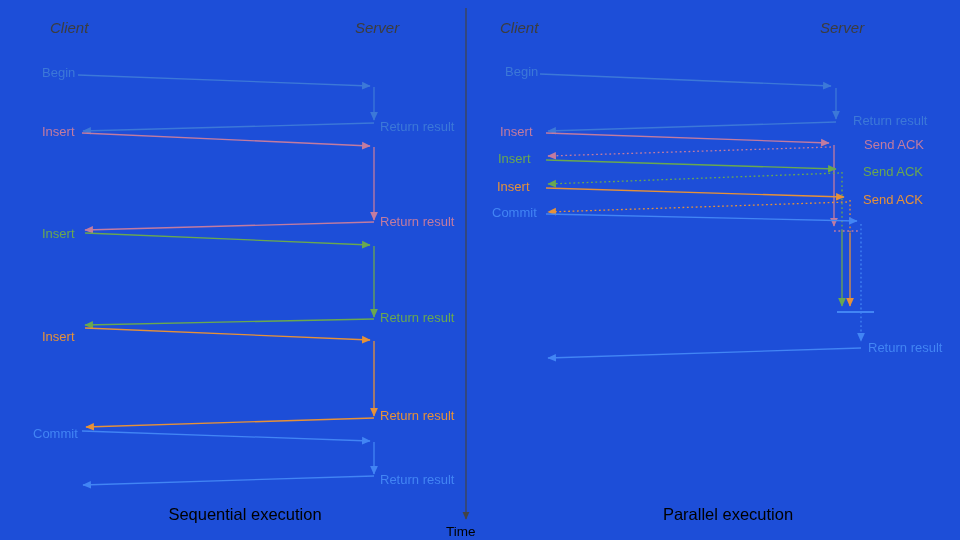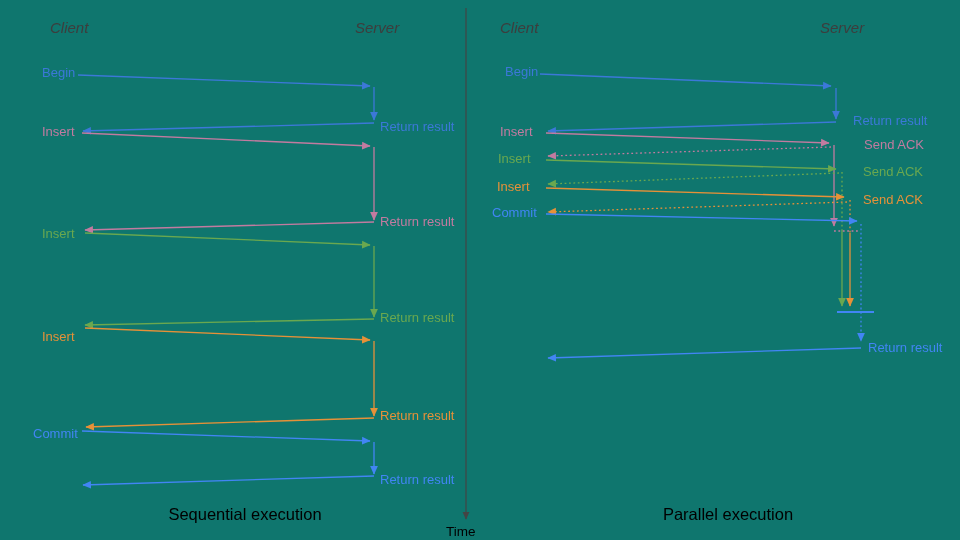--- a/index.html
+++ b/index.html
@@ -1,17 +1,17 @@
 <!DOCTYPE html>
 <html><head>
 <meta charset="utf-8">
 <style>
   html,body{margin:0;padding:0;background:#ffffff;}
   body{font-family:"Liberation Sans", sans-serif;}
-  .stage{width:960px;height:540px;position:relative;background:#0f766e;overflow:hidden;}
+  .stage{width:960px;height:540px;position:relative;background:#1d4ed8;overflow:hidden;}
   svg{display:block;}
   svg text{font-family:"Liberation Sans", sans-serif;}
 </style>
 </head>
 <body>
 
 <div class="stage">
   <svg xmlns="http://www.w3.org/2000/svg" width="960" height="540" viewBox="0 0 960 540">
       <defs>
         <marker id="arr-blue" viewBox="0 0 8 8" refX="7" refY="4" markerWidth="7" markerHeight="7" orient="auto">

